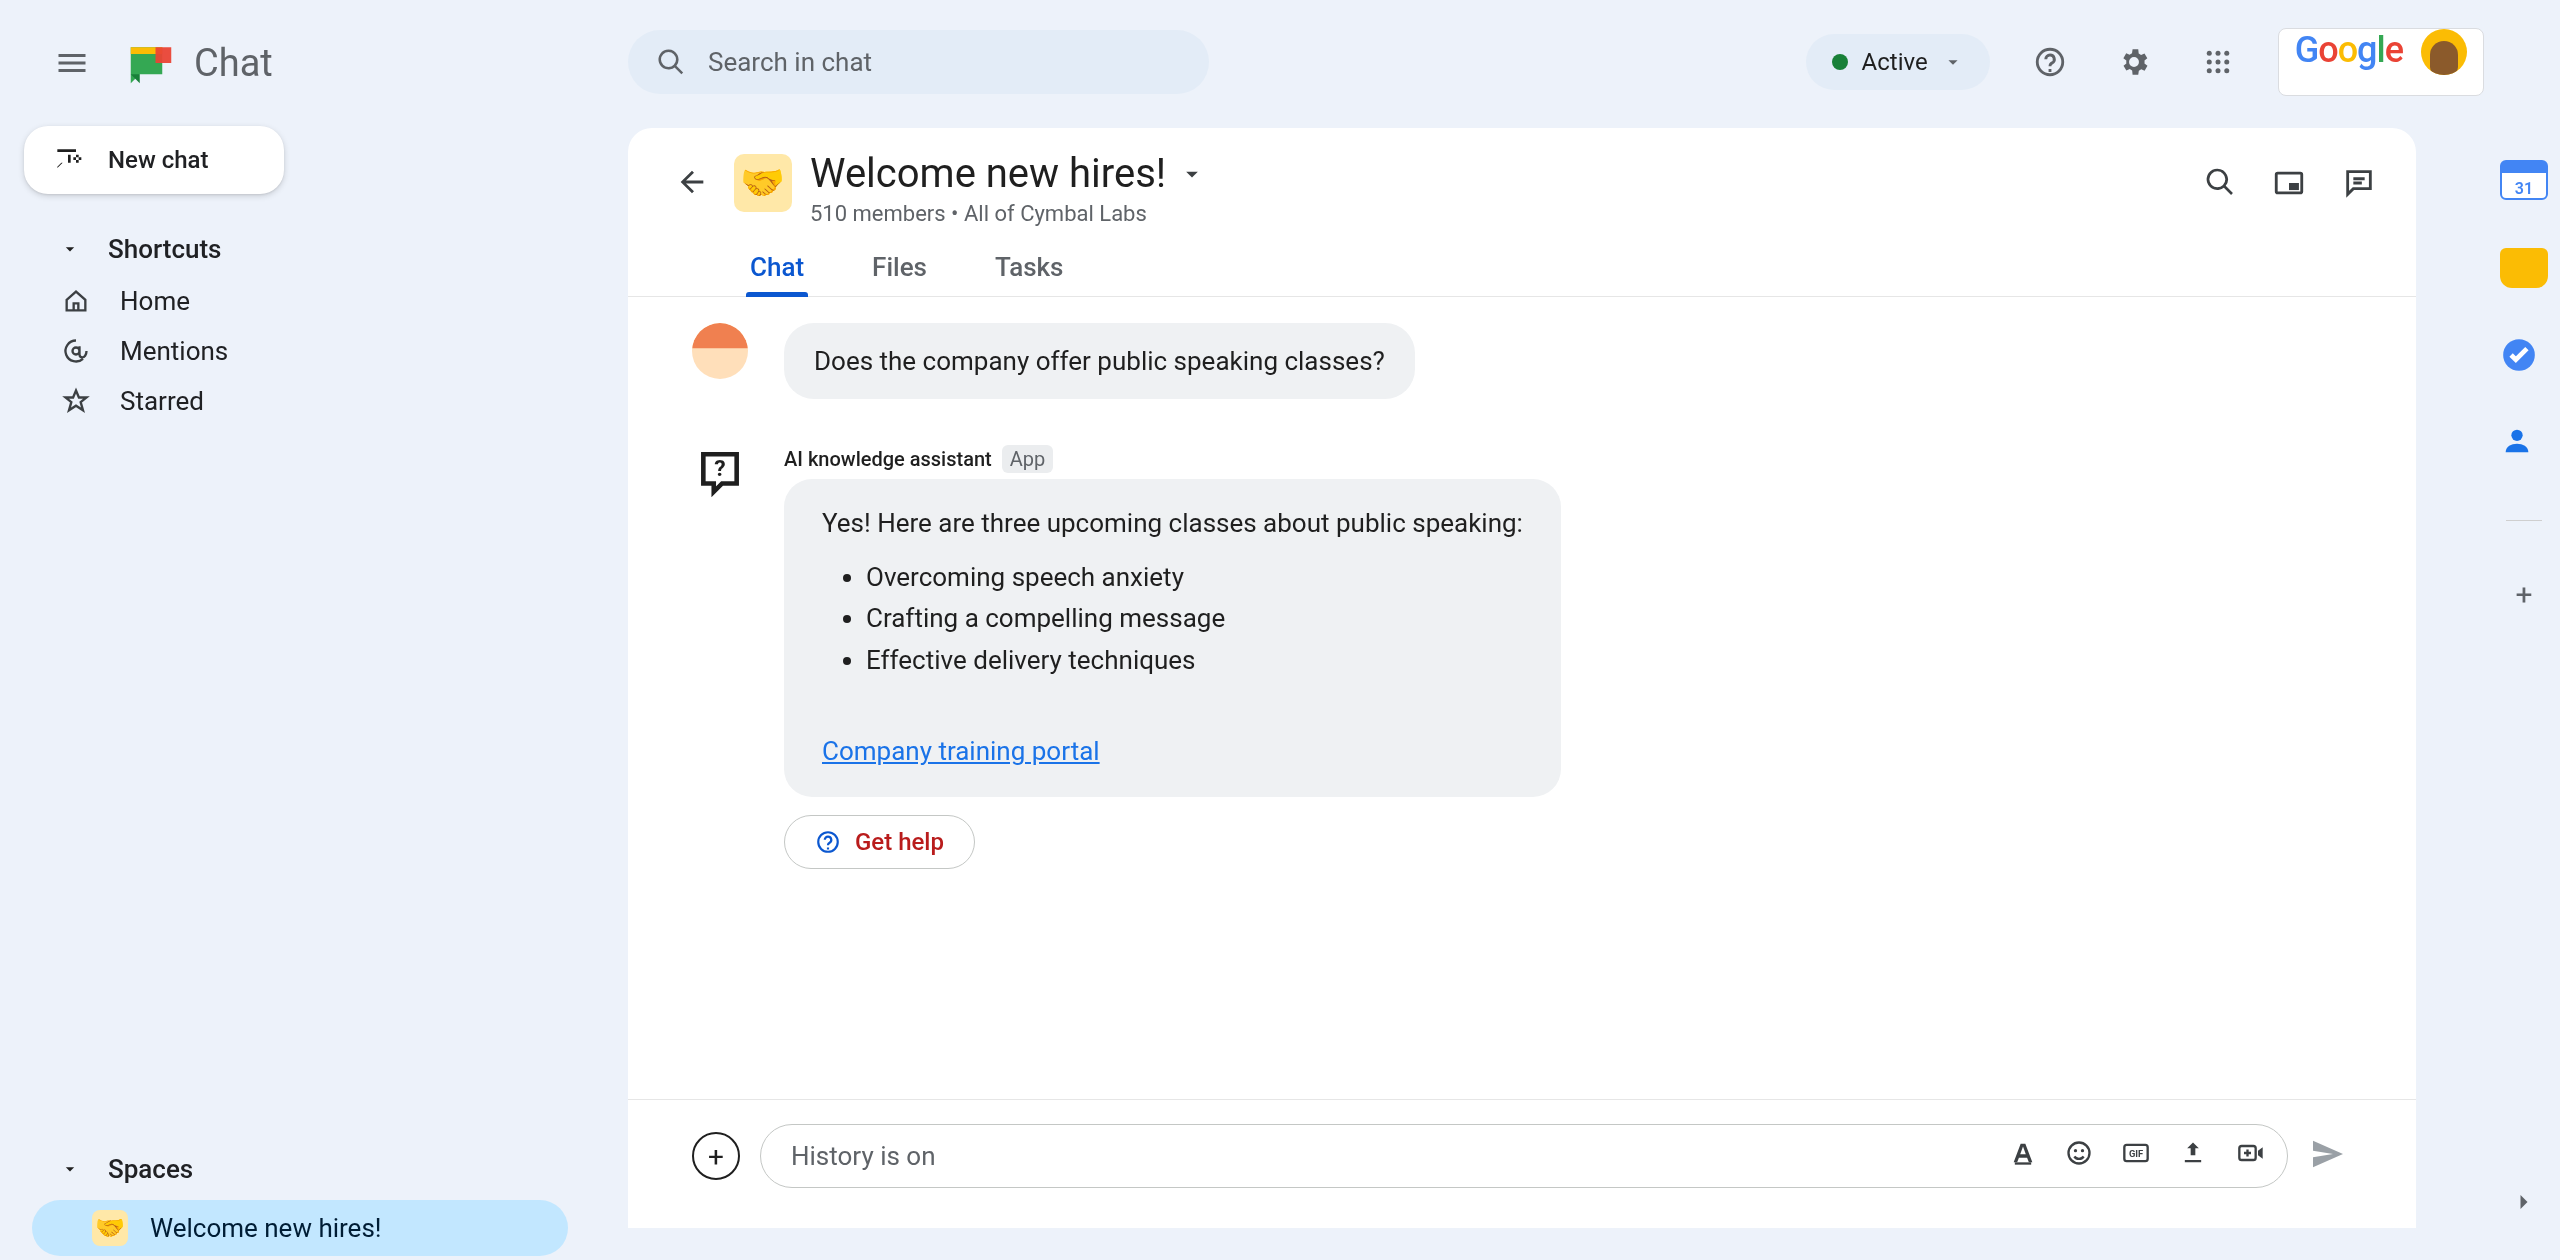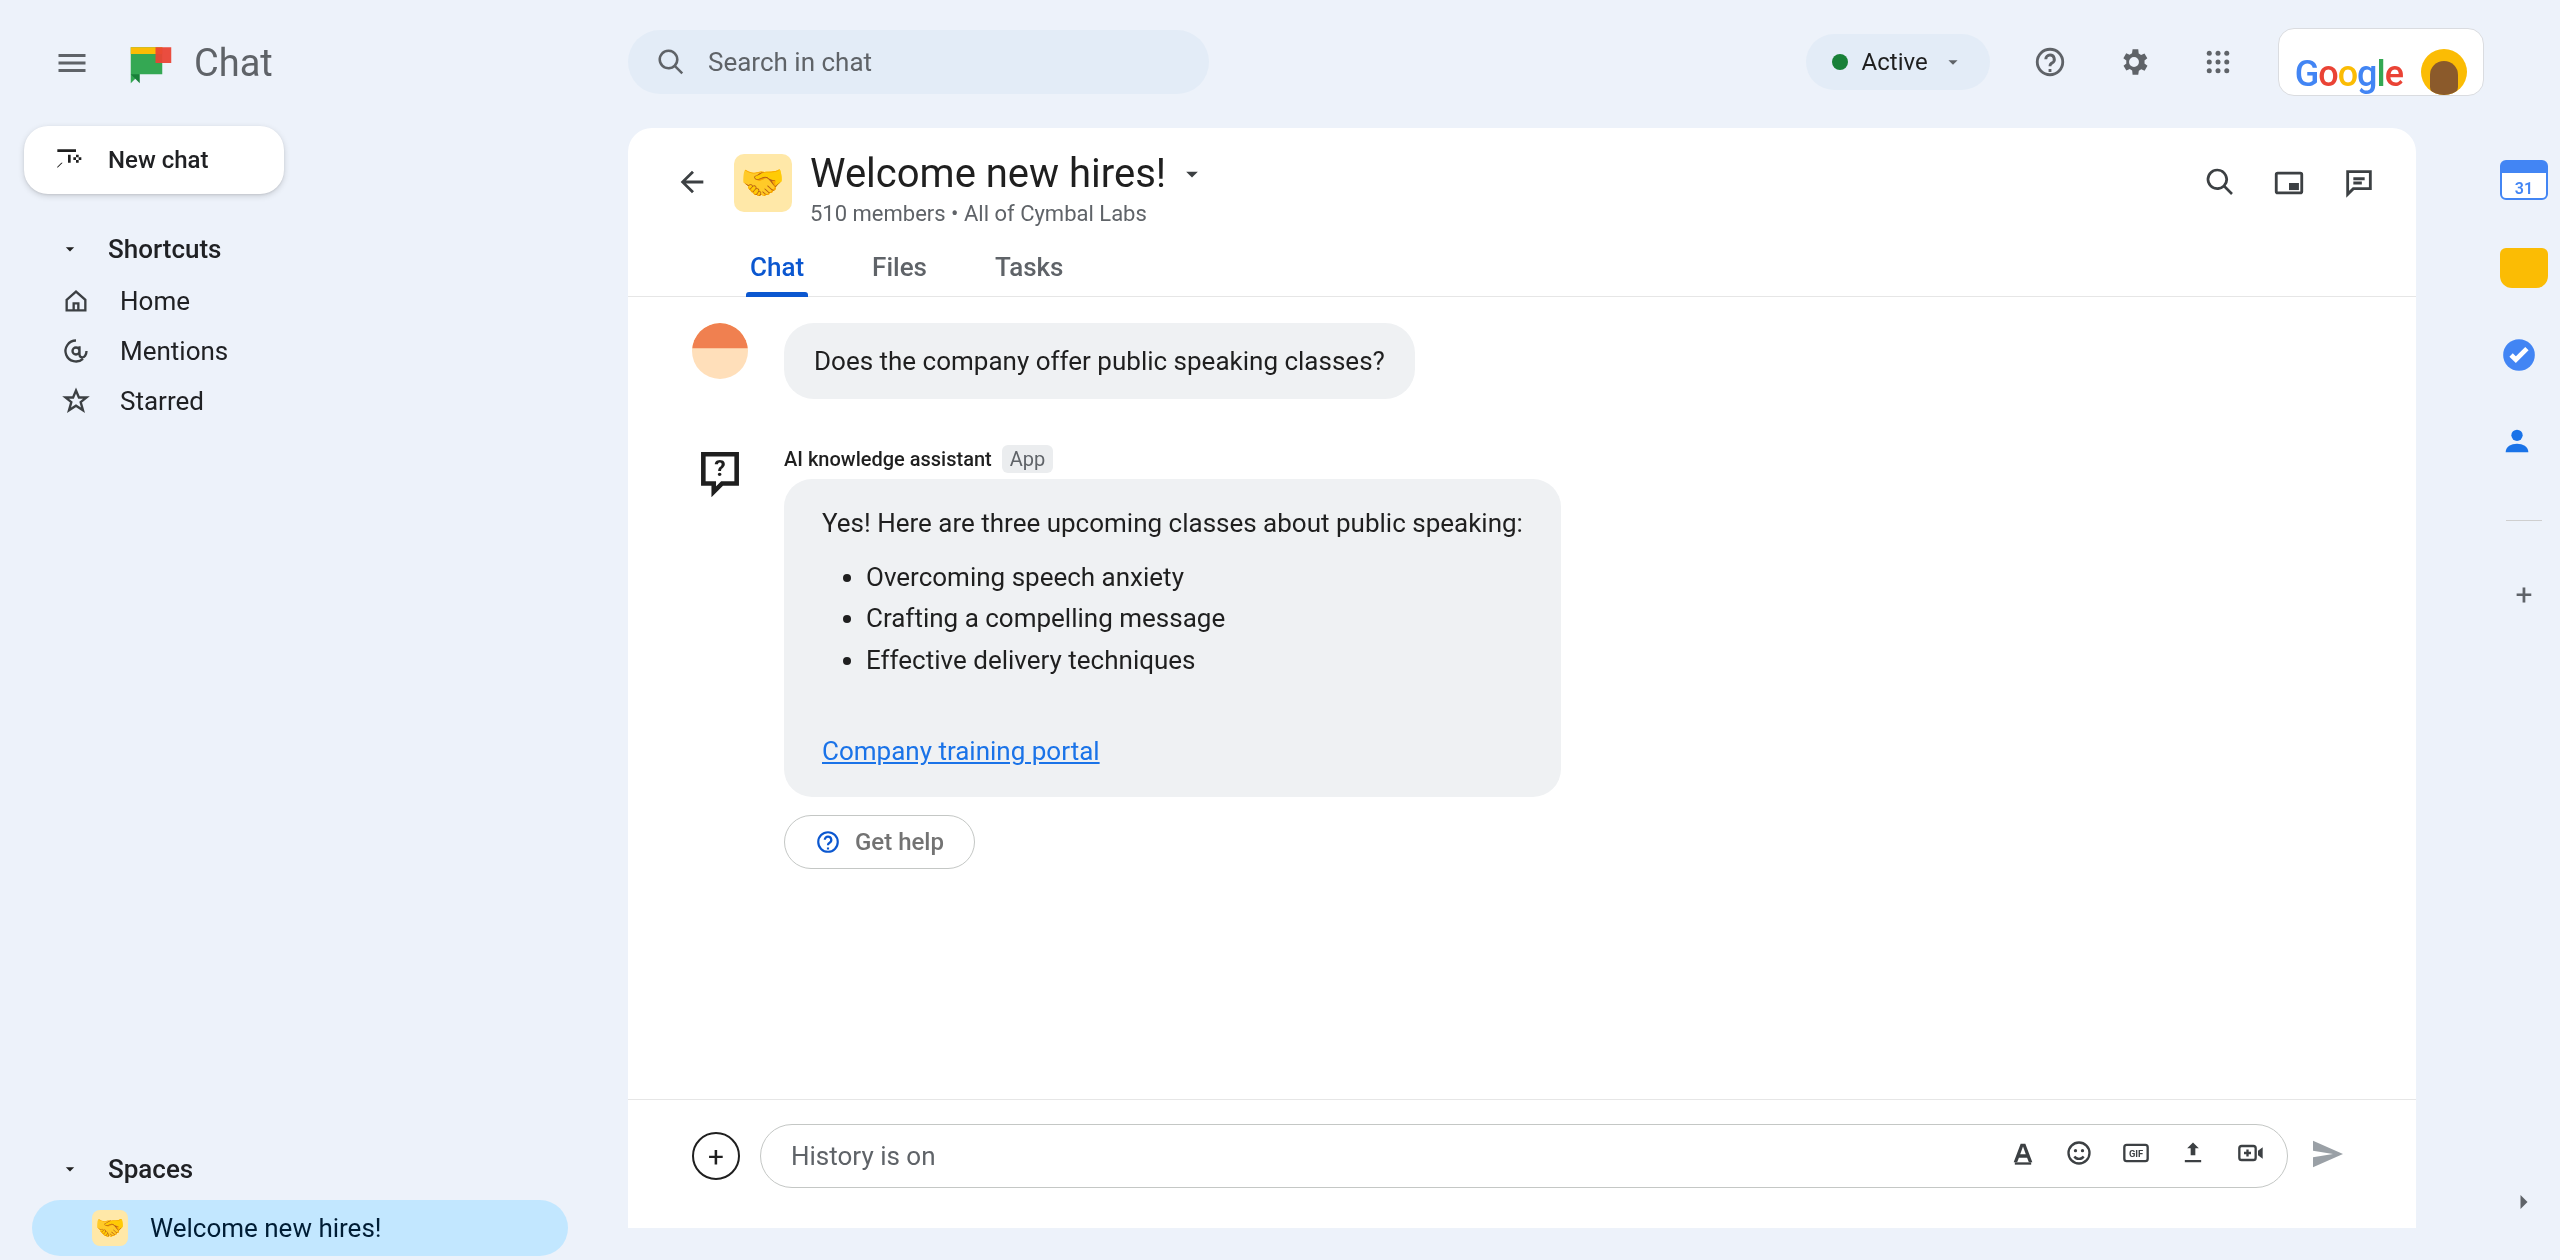--- a/index.html
+++ b/index.html
@@ -21,21 +21,21 @@
   .space-item{display:flex;align-items:center;gap:22px;height:56px;padding-left:60px;margin:4px 32px;border-radius:28px;font-size:26px;cursor:pointer;}
   .space-item.active{background:#C2E7FF;font-weight:400;color:#001d35;}
   .section-container{height:520px;} 
 
   
   .topbar{position:absolute;left:628px;right:76px;top:28px;height:68px;display:flex;align-items:center;gap:36px;}
   .search{flex:1;max-width:1040px;height:64px;background:#E3ECF7;border-radius:32px;display:flex;align-items:center;gap:22px;padding:0 28px;color:#5f6368;font-size:26px;cursor:text;}
   .pill-active{height:56px;background:#E3ECF7;border-radius:28px;display:flex;align-items:center;gap:14px;padding:0 26px;color:#1f1f1f;font-size:24px;cursor:pointer;}
   .dot{width:16px;height:16px;border-radius:50%;background:#188038;}
   .top-icon{width:48px;height:48px;display:flex;align-items:center;justify-content:center;color:#5f6368;cursor:pointer;border-radius:50%;}
-  .google-box{height:68px;padding:0 16px;border-radius:16px;border:1px solid #dadce0;background:#fff;display:flex;align-items:flex-end;gap:18px;}
+  .google-box{height:68px;padding:0 16px;border-radius:8px;border:1px solid #dadce0;background:#fff;display:flex;align-items:flex-start;gap:18px;}
   .avatar-sm{width:46px;height:46px;border-radius:50%;background:#fbbc04;overflow:hidden;display:flex;align-items:flex-end;justify-content:center;}
   .avatar-sm::after{content:"";width:28px;height:34px;border-radius:14px 14px 8px 8px;background:#8b5a2b;}
 
   
   .main{position:absolute;left:628px;top:128px;width:1788px;height:1100px;background:#fff;border-radius:24px 24px 0 0;display:flex;flex-direction:column;overflow:hidden;}
   .chat-header{display:flex;align-items:flex-start;gap:18px;padding:22px 40px 0 40px;}
   .back{width:48px;height:48px;display:flex;align-items:center;justify-content:center;color:#3c4043;cursor:pointer;margin-top:8px;}
   .sp-icon{width:58px;height:58px;border-radius:10px;background:#FFE8A8;display:flex;align-items:center;justify-content:center;font-size:36px;margin-top:4px;}
   .title-row{display:flex;align-items:center;gap:12px;}
   .title{font-size:40px;color:#1f1f1f;font-weight:400;}
@@ -55,21 +55,21 @@
   .user-av::before{content:"";position:absolute;inset:0;border-radius:50%;background:#f08050;clip-path:polygon(0 0,100% 0,100% 45%,0 45%);}
   .bubble{background:#EFF1F3;border-radius:30px;padding:23px 30px;font-size:26px;color:#1f1f1f;display:inline-block;}
   .msg2{margin-top:46px;}
   .bot-badge{display:flex;align-items:center;gap:10px;font-size:20px;color:#1f1f1f;font-weight:500;margin-bottom:6px;}
   .app-tag{background:#ebedef;color:#5f6368;border-radius:6px;padding:2px 8px;font-weight:400;}
   .bot-av{width:56px;height:56px;margin-left:24px;display:flex;align-items:center;justify-content:center;}
   .big-bubble{background:#EFF1F3;border-radius:28px;padding:26px 38px;font-size:26px;color:#1f1f1f;max-width:820px;line-height:1.45;}
   .big-bubble ul{padding-left:44px;margin:16px 0;}
   .big-bubble li{margin:4px 0;}
   .link{color:#1a73e8;text-decoration:underline;cursor:pointer;}
-  .help-btn{margin-top:18px;display:inline-flex;align-items:center;gap:14px;border:1px solid #c4c7c5;border-radius:30px;padding:12px 30px;color:#737373;font-size:24px;font-weight:500;cursor:pointer;}
+  .help-btn{margin-top:18px;display:inline-flex;align-items:center;gap:14px;border:1px solid #c4c7c5;border-radius:30px;padding:12px 30px;color:#b91c1c;font-size:24px;font-weight:500;cursor:pointer;}
 
   
   .composer-bar{border-top:1px solid #e6e6e6;padding:24px 64px 40px 64px;display:flex;align-items:center;gap:20px;background:#fff;}
   .plus{width:48px;height:48px;border:2.5px solid #1f1f1f;border-radius:50%;display:flex;align-items:center;justify-content:center;color:#1f1f1f;cursor:pointer;font-size:28px;}
   .composer{flex:1;height:64px;border:1px solid #c4c7c5;border-radius:32px;display:flex;align-items:center;padding:0 20px 0 30px;font-size:26px;color:#5f6368;}
   .composer .tools{margin-left:auto;display:flex;gap:28px;color:#3c4043;}
   .tools span{cursor:pointer;}
   .send{width:44px;height:44px;cursor:pointer;color:#9aa0a6;}
 
   

